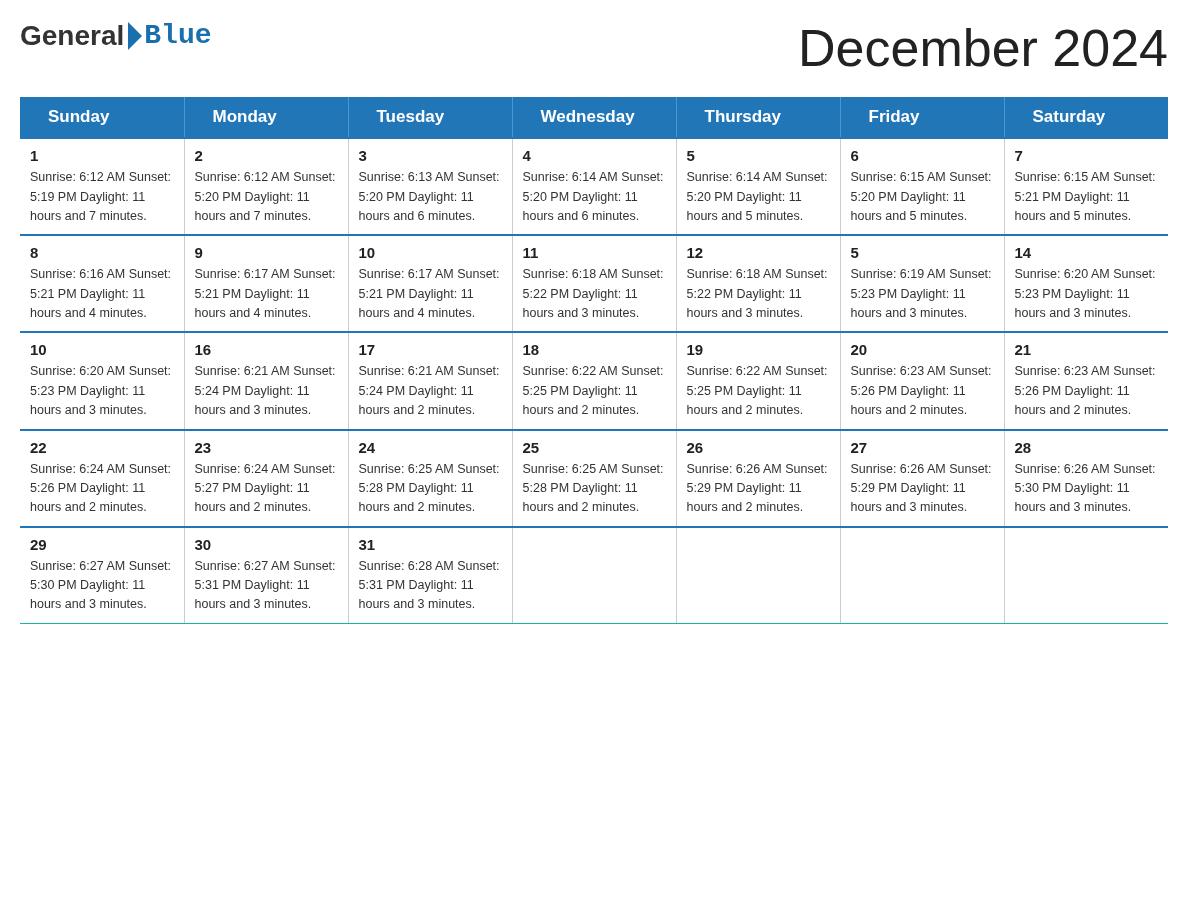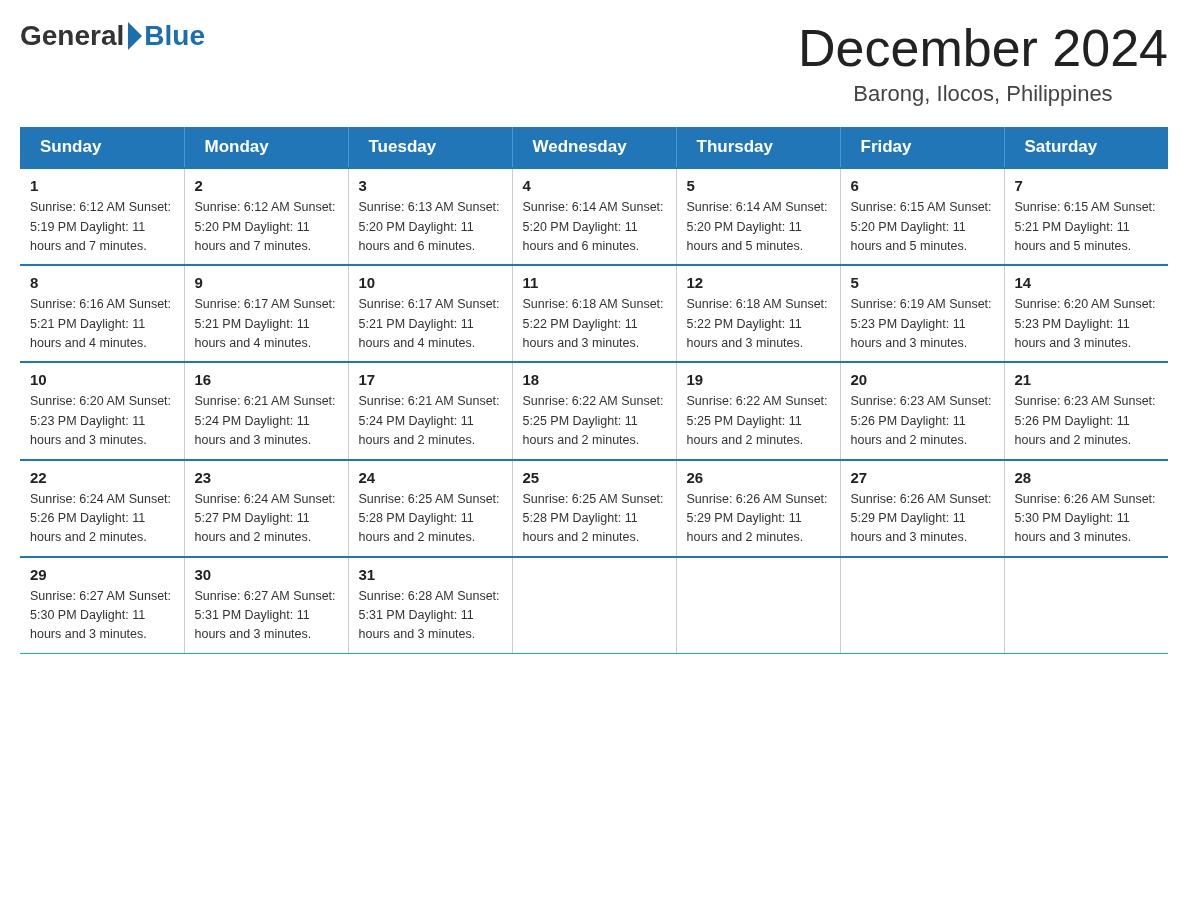--- a/index.html
+++ b/index.html
@@ -36,20 +36,21 @@
       border-top: 14px solid transparent;
       border-bottom: 14px solid transparent;
       display: inline-block;
       margin-left: 4px;
       margin-right: 2px;
     }
     .logo-blue {
       color: #1a6fad;
       font-size: 28px;
       font-weight: bold;
+      font-family: Liberation Mono, monospace;
     }
     .title-block {
       text-align: center;
     }
     .month-title {
       font-size: 52px;
       font-weight: 300;
       color: #222;
       line-height: 1.1;
     }
@@ -61,21 +62,21 @@
     }
     .calendar {
       width: 100%;
       border-collapse: collapse;
     }
     .calendar thead th {
       background: #2176b8;
       color: #fff;
       font-size: 17px;
       font-weight: bold;
-      padding: 10px 20px;
+      padding: 10px 28px;
       text-align: left;
       border-right: 1px solid #4a99d3;
     }
     .calendar thead th:last-child { border-right: none; }
     .calendar tbody td {
       vertical-align: top;
       padding: 8px 10px;
       font-size: 13px;
       color: #333;
       border-right: 1px solid #ccc;
@@ -106,21 +107,20 @@
 <div class="header-row">
   <div class="logo">
     <div class="logo-text">
       <span class="logo-general">General</span>
       <span class="logo-triangle"></span>
     </div>
     <span class="logo-blue">Blue</span>
   </div>
   <div class="title-block">
     <div class="month-title">December 2024</div>
-    <div class="location-title">Barong, Ilocos, Philippines</div>
   </div>
 </div>
 
 <table class="calendar">
   <thead>
     <tr>
     <th>Sunday</th>
         <th>Monday</th>
         <th>Tuesday</th>
         <th>Wednesday</th>

